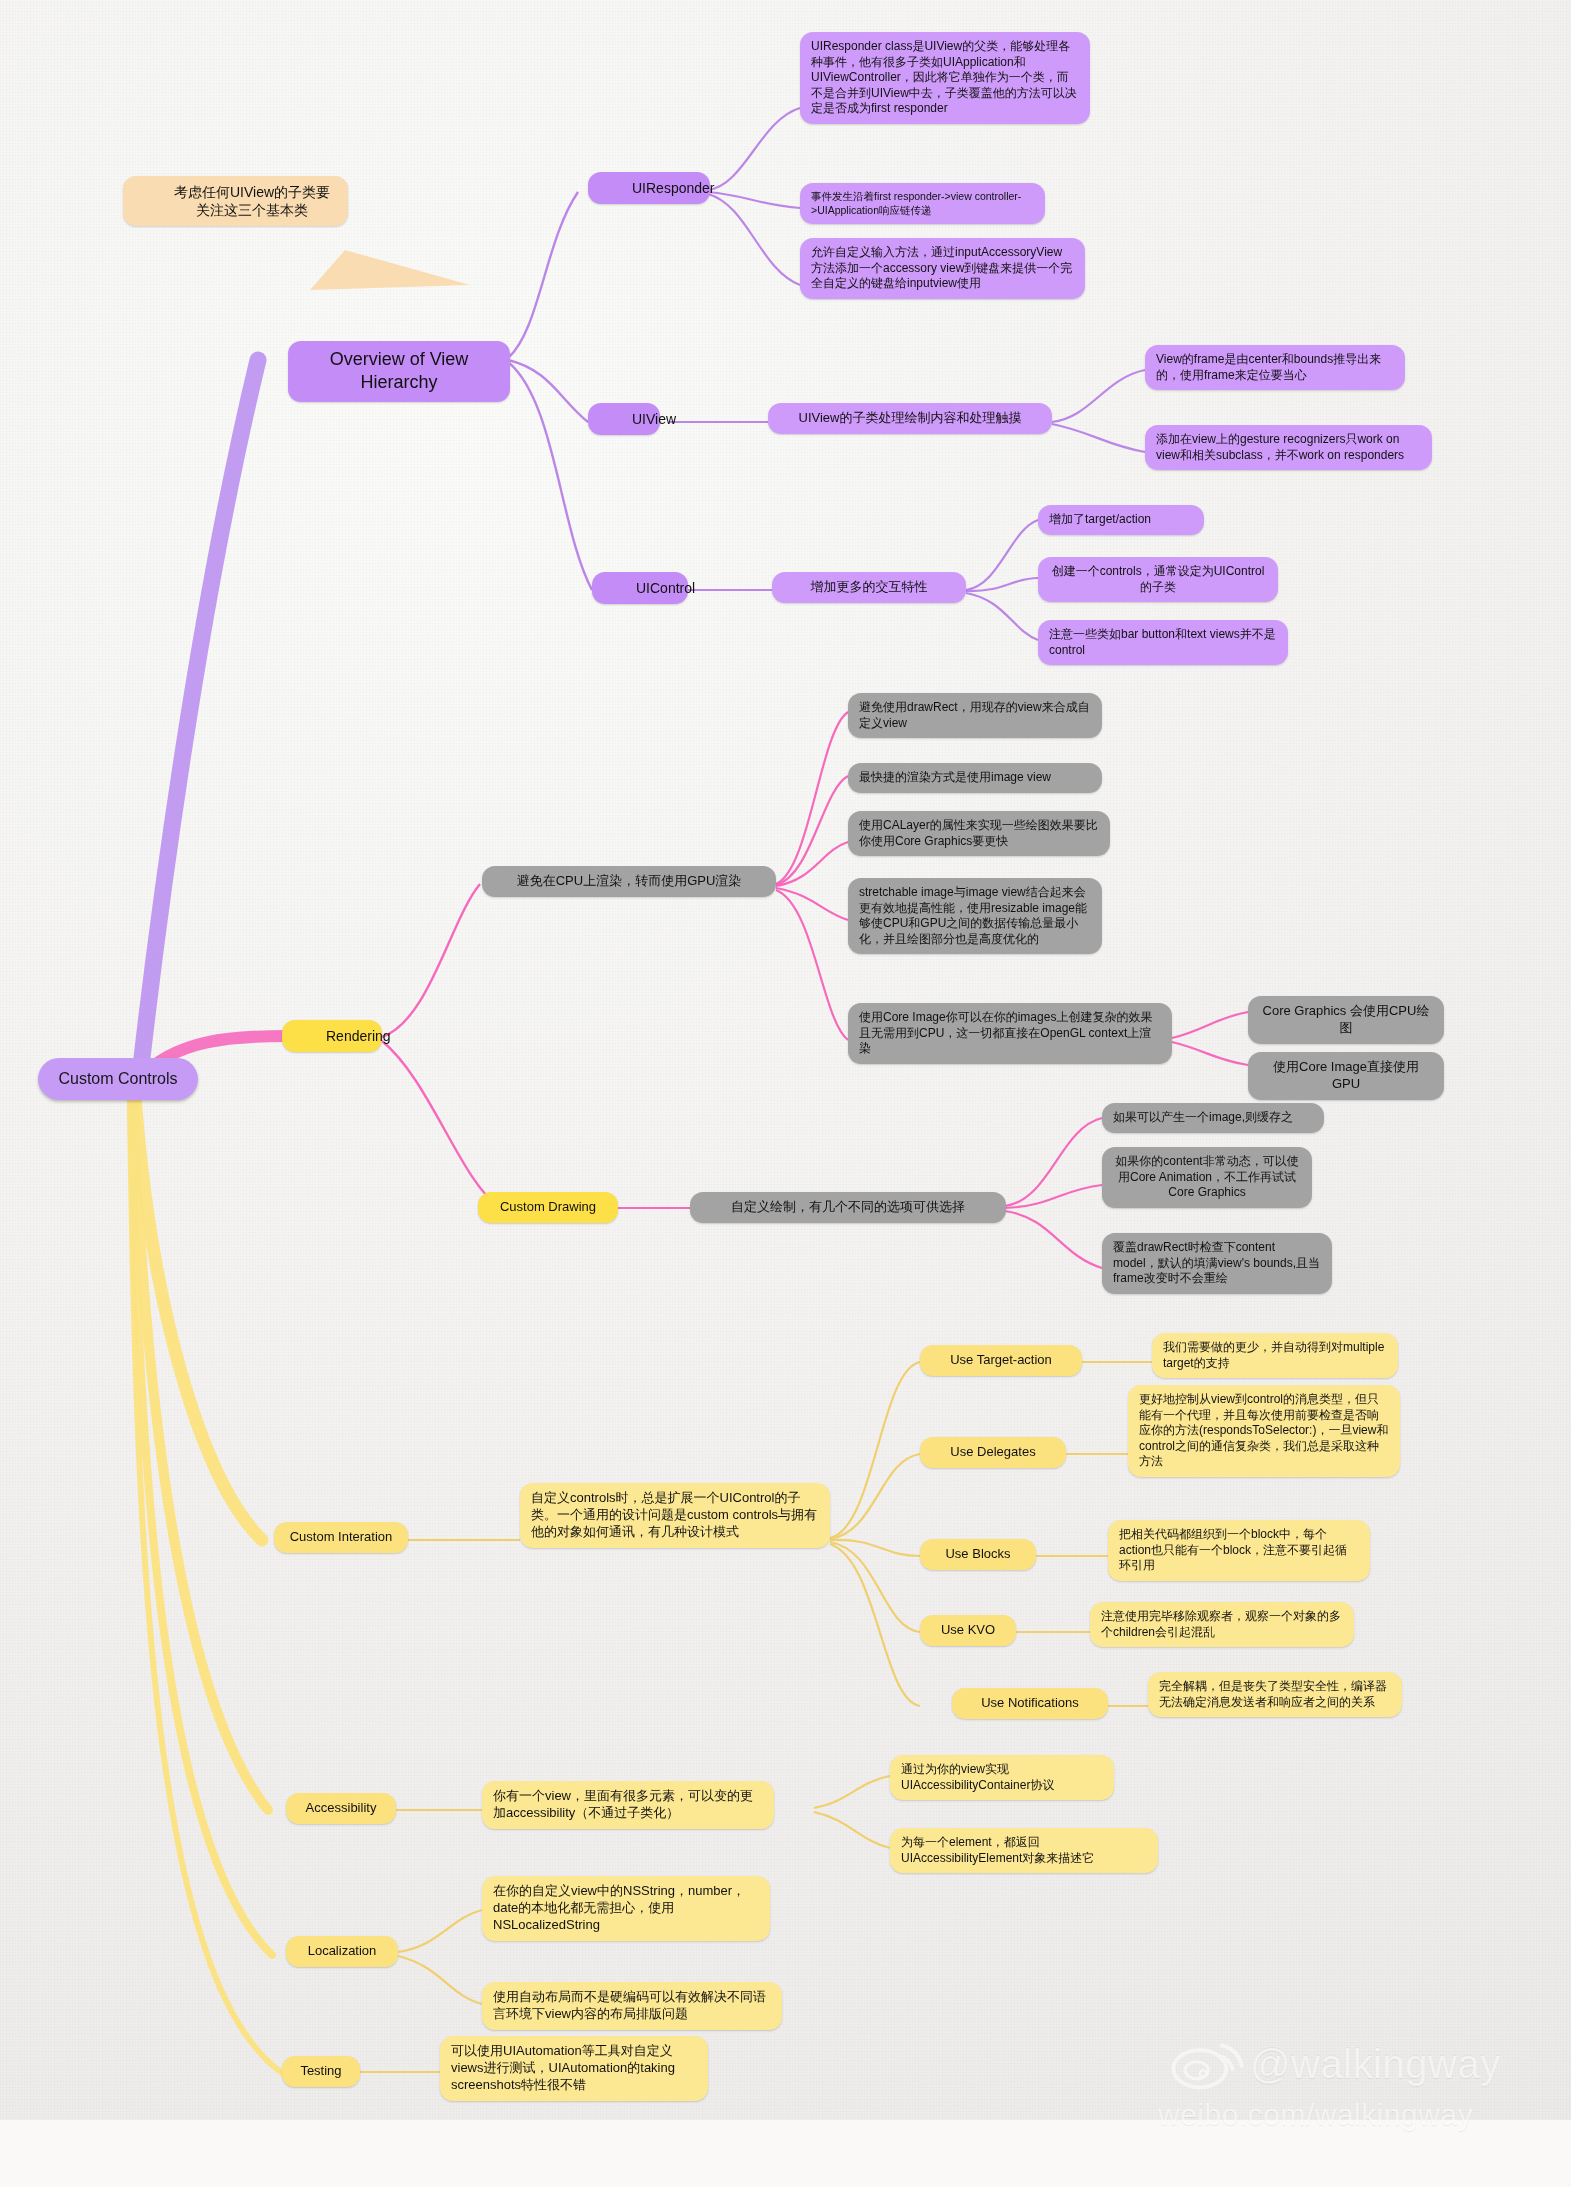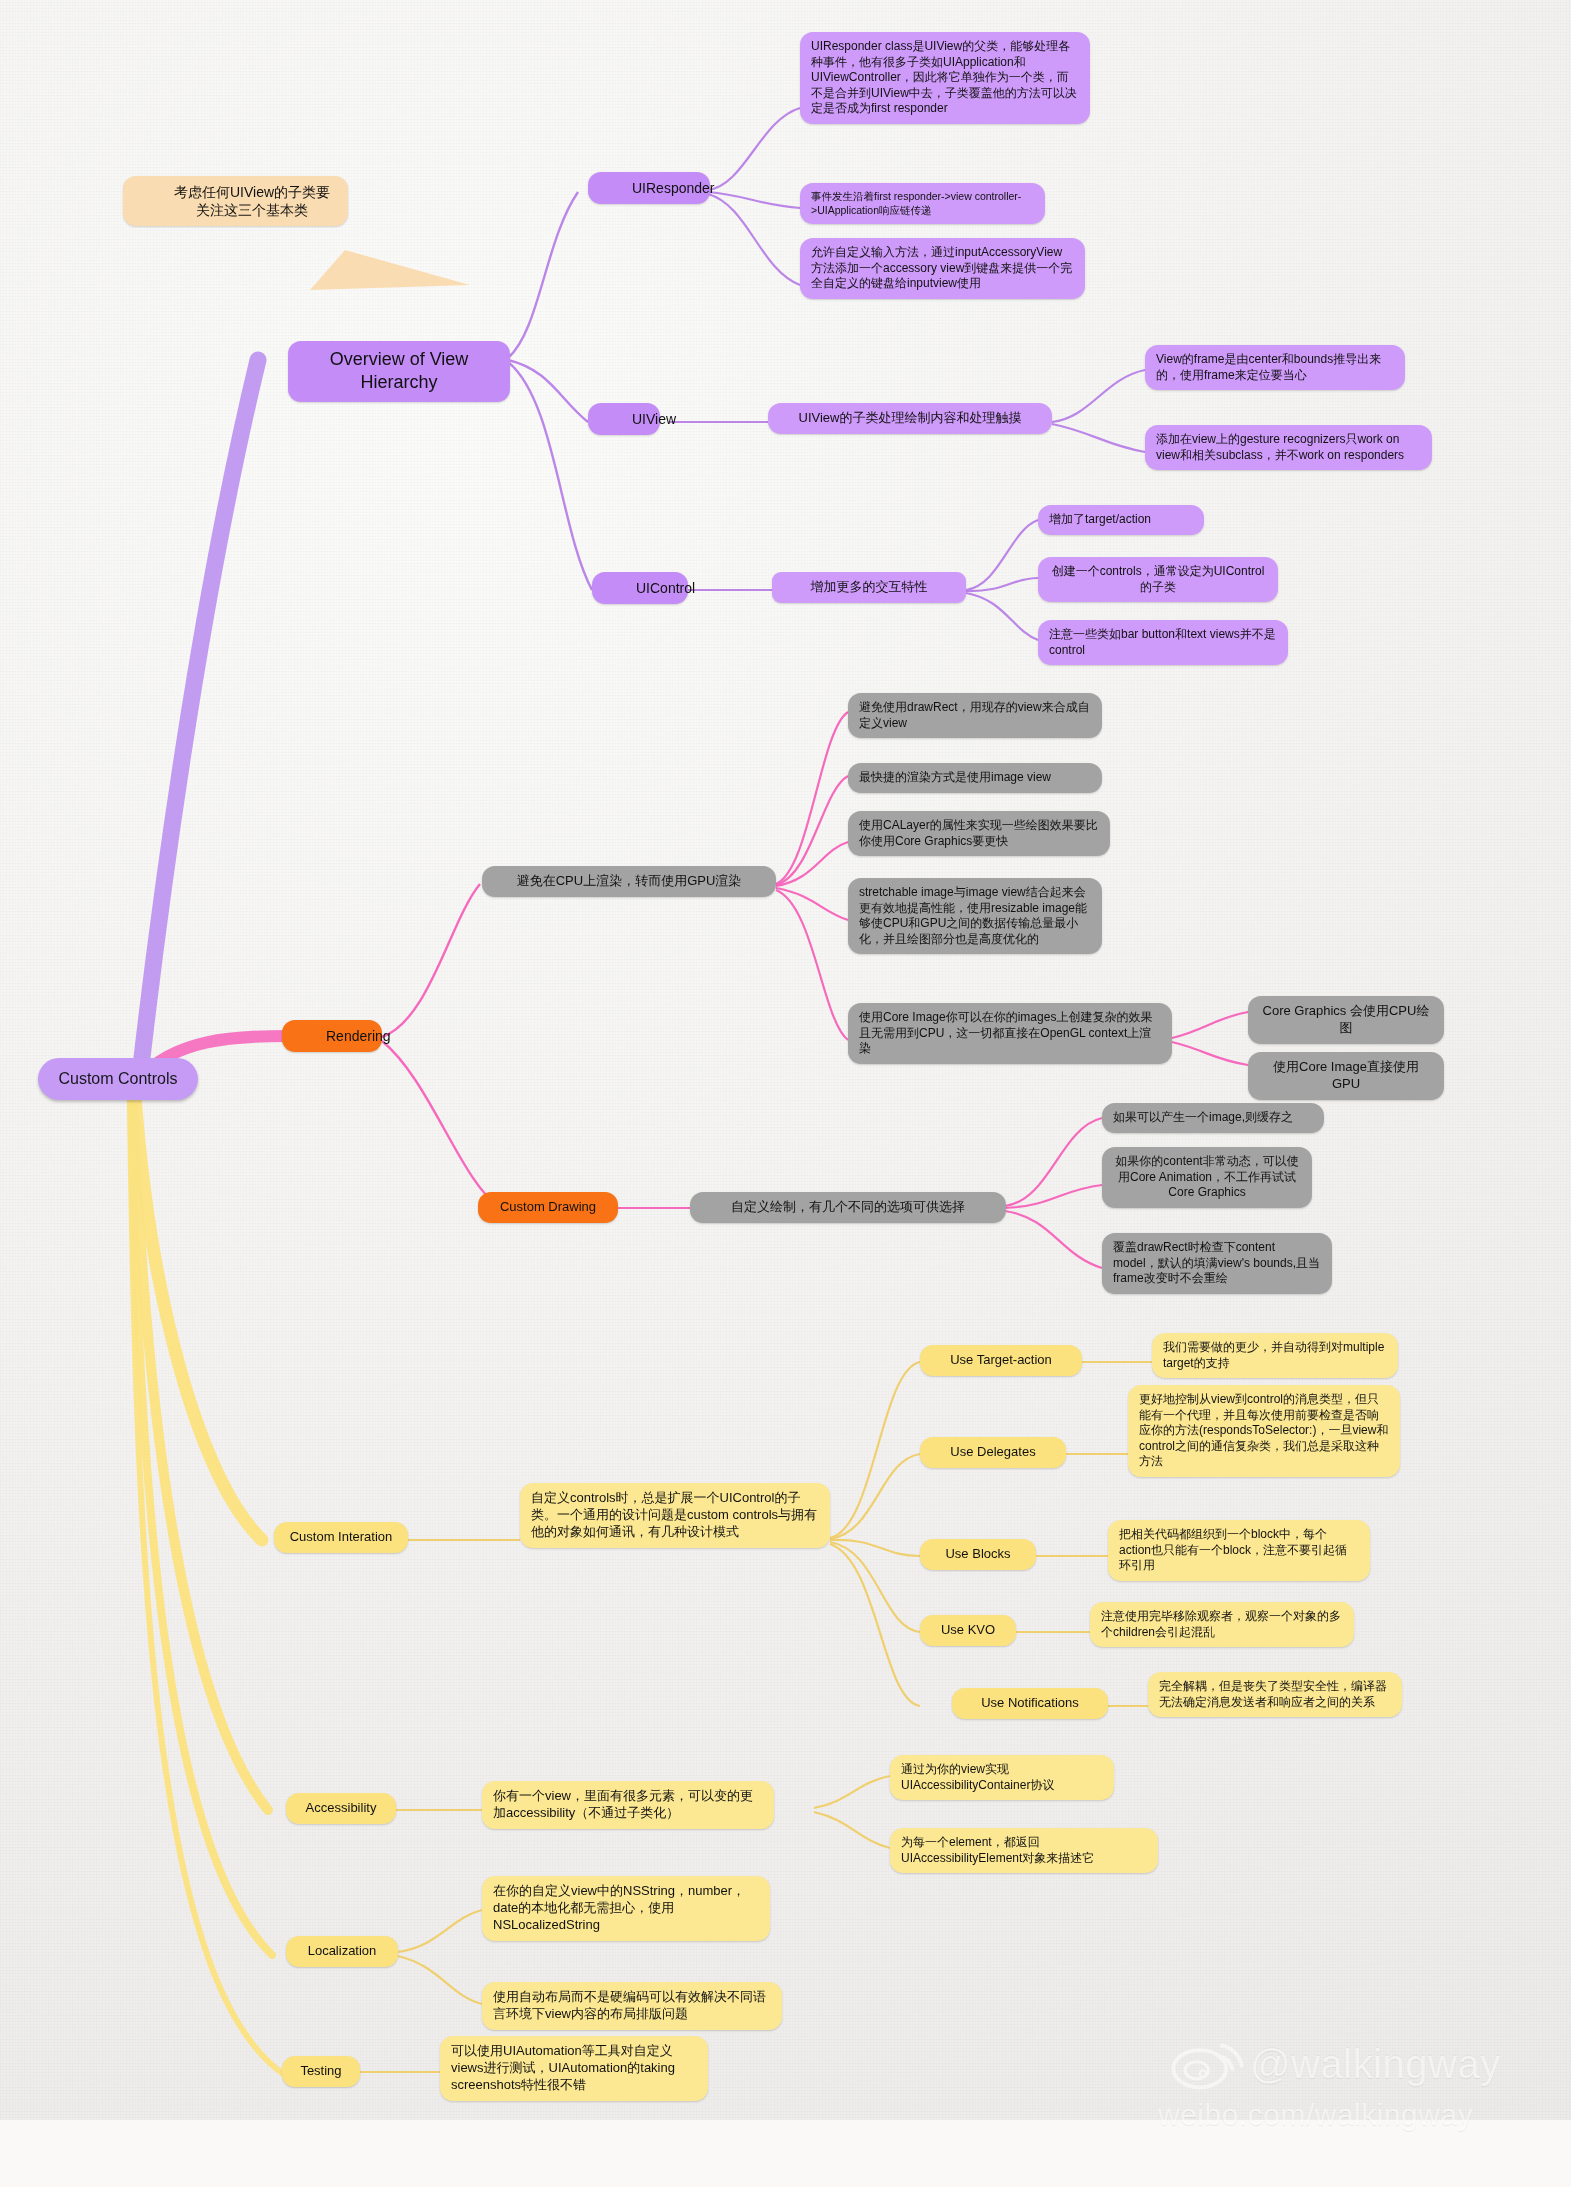--- a/index.html
+++ b/index.html
@@ -35,21 +35,21 @@
   .root{
     background:#c59bf5;
     border-radius:40px;
     text-align:center;
     font-size:16px;
     color:#17171b;
     box-shadow:0 2px 3px rgba(0,0,0,.22);
   }
   .purple{background:#c48cf7;}
   .purple-lite{background:#cf9bfb;}
-  .pink{background:#f97316;}
+  .pink{background:#fde047;}
   .pink2{background:#a3a3a3;}
   .yellow{background:#fbe27f;}
   .yellow2{background:#fce892;}
   .peach{background:#fadcb2;}
 
   .c{text-align:center;}
   .l{text-align:left;}
 
   .f15{font-size:18px;}
   .f14{font-size:14px;padding-left:44px;}
@@ -174,21 +174,21 @@
   <div class="node purple-lite f12 l" style="left:800px;top:32px;width:290px;">UIResponder class是UIView的父类，能够处理各种事件，他有很多子类如UIApplication和UIViewController，因此将它单独作为一个类，而不是合并到UIView中去，子类覆盖他的方法可以决定是否成为first responder</div>
   <div class="node purple-lite f10 l" style="left:800px;top:183px;width:245px;">事件发生沿着first responder-&gt;view controller-&gt;UIApplication响应链传递</div>
   <div class="node purple-lite f12 l" style="left:800px;top:238px;width:285px;">允许自定义输入方法，通过inputAccessoryView方法添加一个accessory view到键盘来提供一个完全自定义的键盘给inputview使用</div>
 
   <div class="node purple f14 c" style="left:588px;top:403px;width:72px;">UIView</div>
   <div class="node purple-lite f13 c" style="left:768px;top:403px;width:284px;">UIView的子类处理绘制内容和处理触摸</div>
   <div class="node purple-lite f12 l" style="left:1145px;top:345px;width:260px;">View的frame是由center和bounds推导出来的，使用frame来定位要当心</div>
   <div class="node purple-lite f12 l" style="left:1145px;top:425px;width:287px;">添加在view上的gesture recognizers只work on view和相关subclass，并不work on responders</div>
 
   <div class="node purple f14 c" style="left:592px;top:572px;width:96px;">UIControl</div>
-  <div class="node purple-lite f13 c" style="left:772px;top:572px;width:194px;border-radius:9px;">增加更多的交互特性</div>
+  <div class="node purple-lite f13 c" style="left:772px;top:572px;width:194px;">增加更多的交互特性</div>
   <div class="node purple-lite f12 l" style="left:1038px;top:505px;width:166px;">增加了target/action</div>
   <div class="node purple-lite f12 c" style="left:1038px;top:557px;width:240px;">创建一个controls，通常设定为UIControl的子类</div>
   <div class="node purple-lite f12 l" style="left:1038px;top:620px;width:250px;">注意一些类如bar button和text views并不是control</div>
 
   <div class="node pink f14 c" style="left:282px;top:1020px;width:100px;">Rendering</div>
 
   <div class="node pink2 f13 c" style="left:482px;top:866px;width:294px;">避免在CPU上渲染，转而使用GPU渲染</div>
 
   <div class="node pink2 f12 l" style="left:848px;top:693px;width:254px;">避免使用drawRect，用现存的view来合成自定义view</div>
   <div class="node pink2 f12 l" style="left:848px;top:763px;width:254px;">最快捷的渲染方式是使用image view</div>

